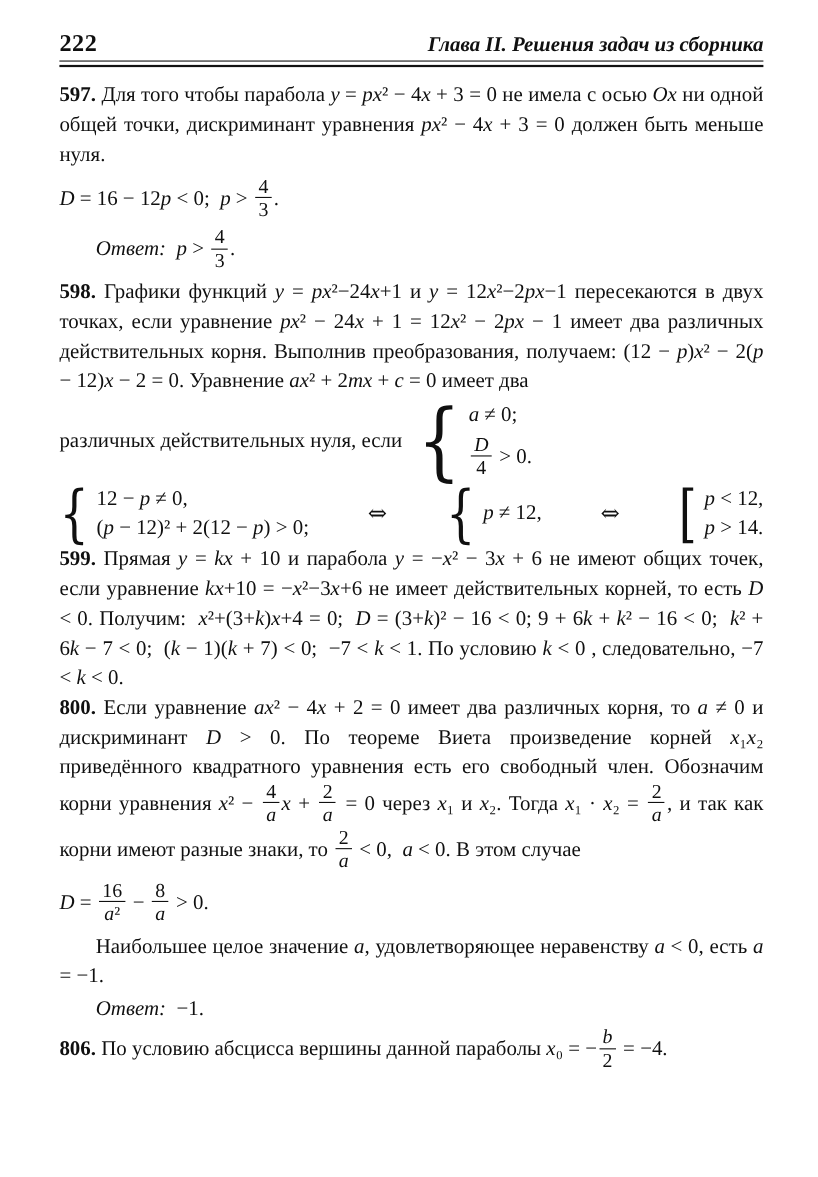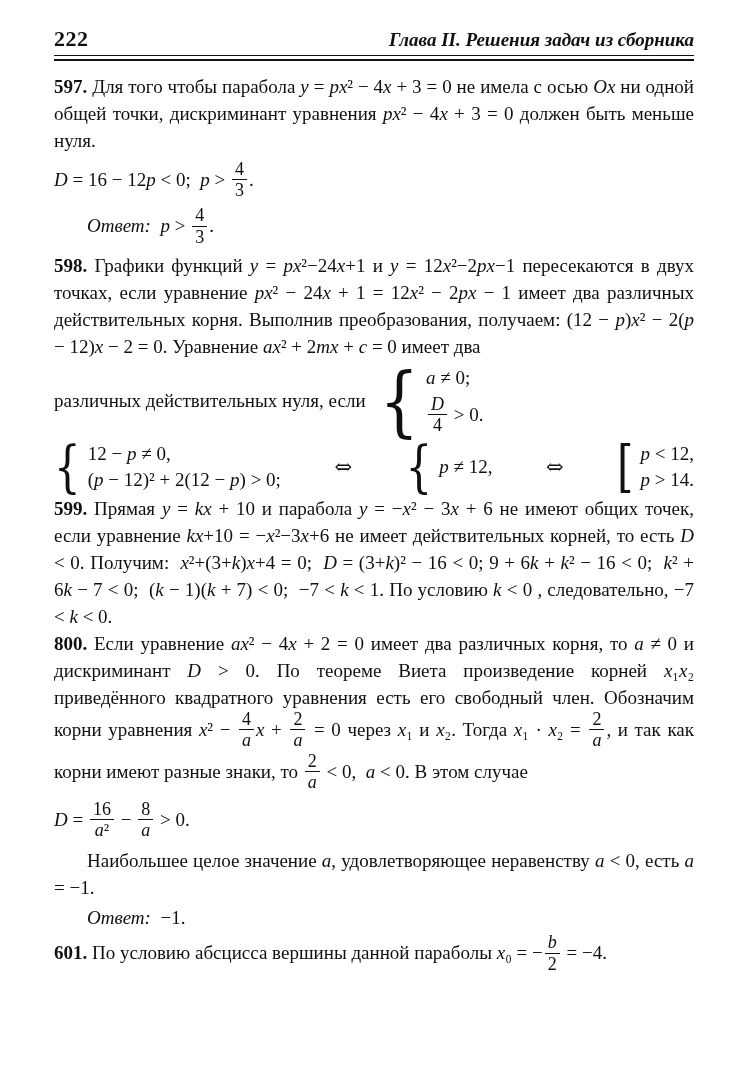--- a/index.html
+++ b/index.html
@@ -130,18 +130,18 @@
   <div class="display"><m>D</m> = <fr>
         <fn>16</fn>
         <fd><m>a</m>²</fd>
       </fr> − <fr>
         <fn>8</fn>
         <fd><m>a</m></fd>
       </fr> &gt; 0.</div>
   <p class="para indent">Наибольшее целое значение <m>a</m>, удовлетворяющее неравенству <m>a</m> &lt; 0, есть <m>a</m> = −1.</p>
   <div class="answer"><i>Ответ:</i>&nbsp; −1.</div>
 
-  <p class="para"><b>601.</b> По условию абсцисса вершины данной параболы <m>x</m>₀ = −<fr>
+  <p class="para"><b>806.</b> По условию абсцисса вершины данной параболы <m>x</m>₀ = −<fr>
         <fn><m>b</m></fn>
         <fd>2</fd>
       </fr> = −4.</p>
 
 </div>
 
 </body></html>

